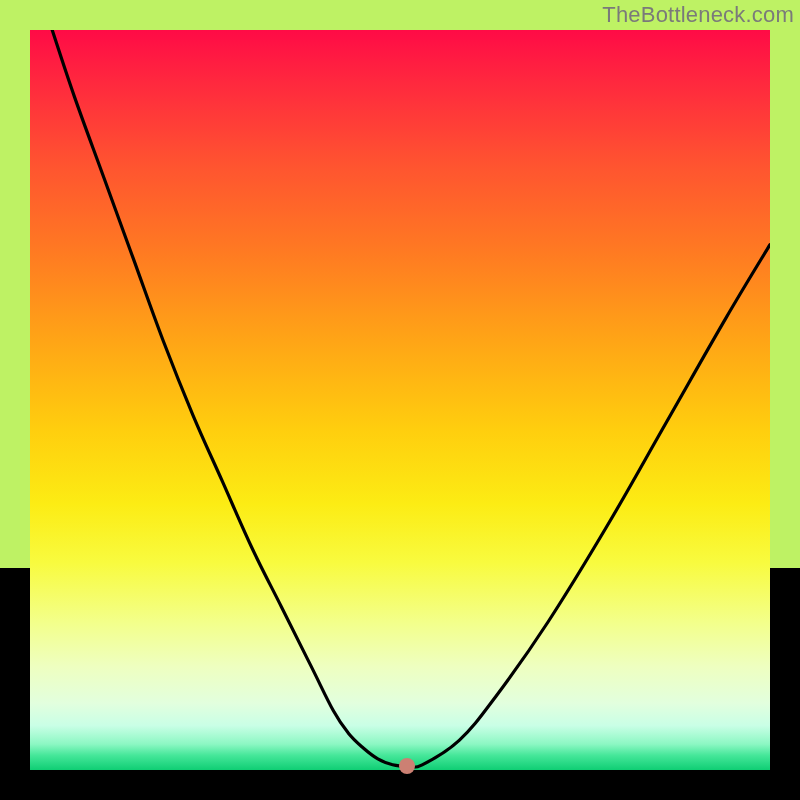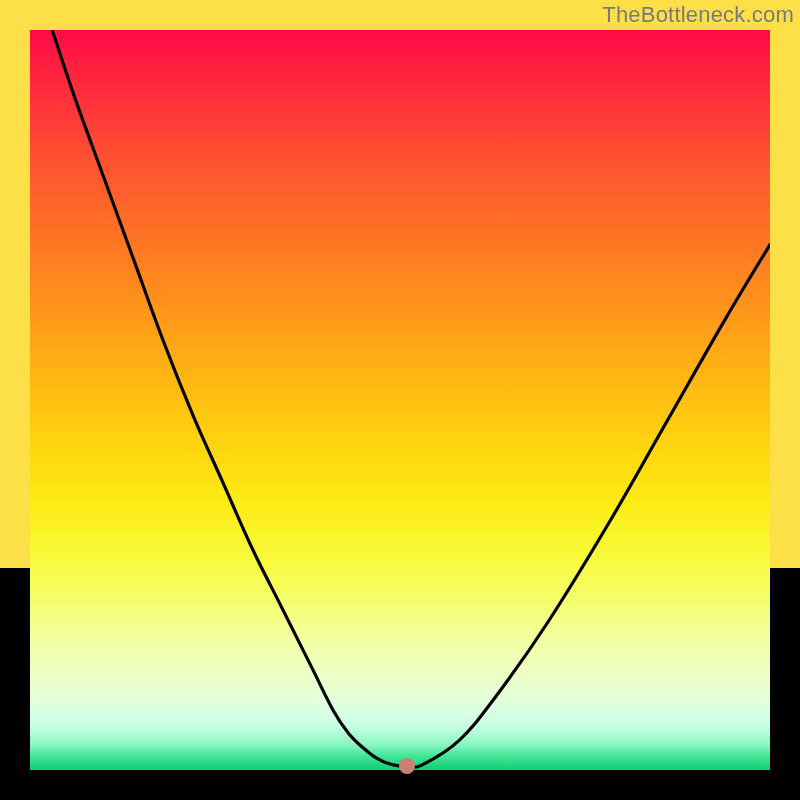--- a/index.html
+++ b/index.html
@@ -1,21 +1,21 @@
 <!DOCTYPE html>
 <html><head>
 <meta charset="utf-8">
 <style>
   * { margin: 0; padding: 0; box-sizing: border-box; }
   html, body { width: 800px; height: 800px; overflow: hidden; background: #000; }
   .frame {
     position: relative;
     width: 800px;
     height: 568px;
-    background: #fde047;
+    background: #bef264;
   }
   .watermark {
     position: absolute;
     top: 2px;
     right: 6px;
     font-family: Arial, Helvetica, sans-serif;
     font-size: 22px;
     color: #7a7a7a;
     font-weight: 500;
     letter-spacing: 0.2px;

